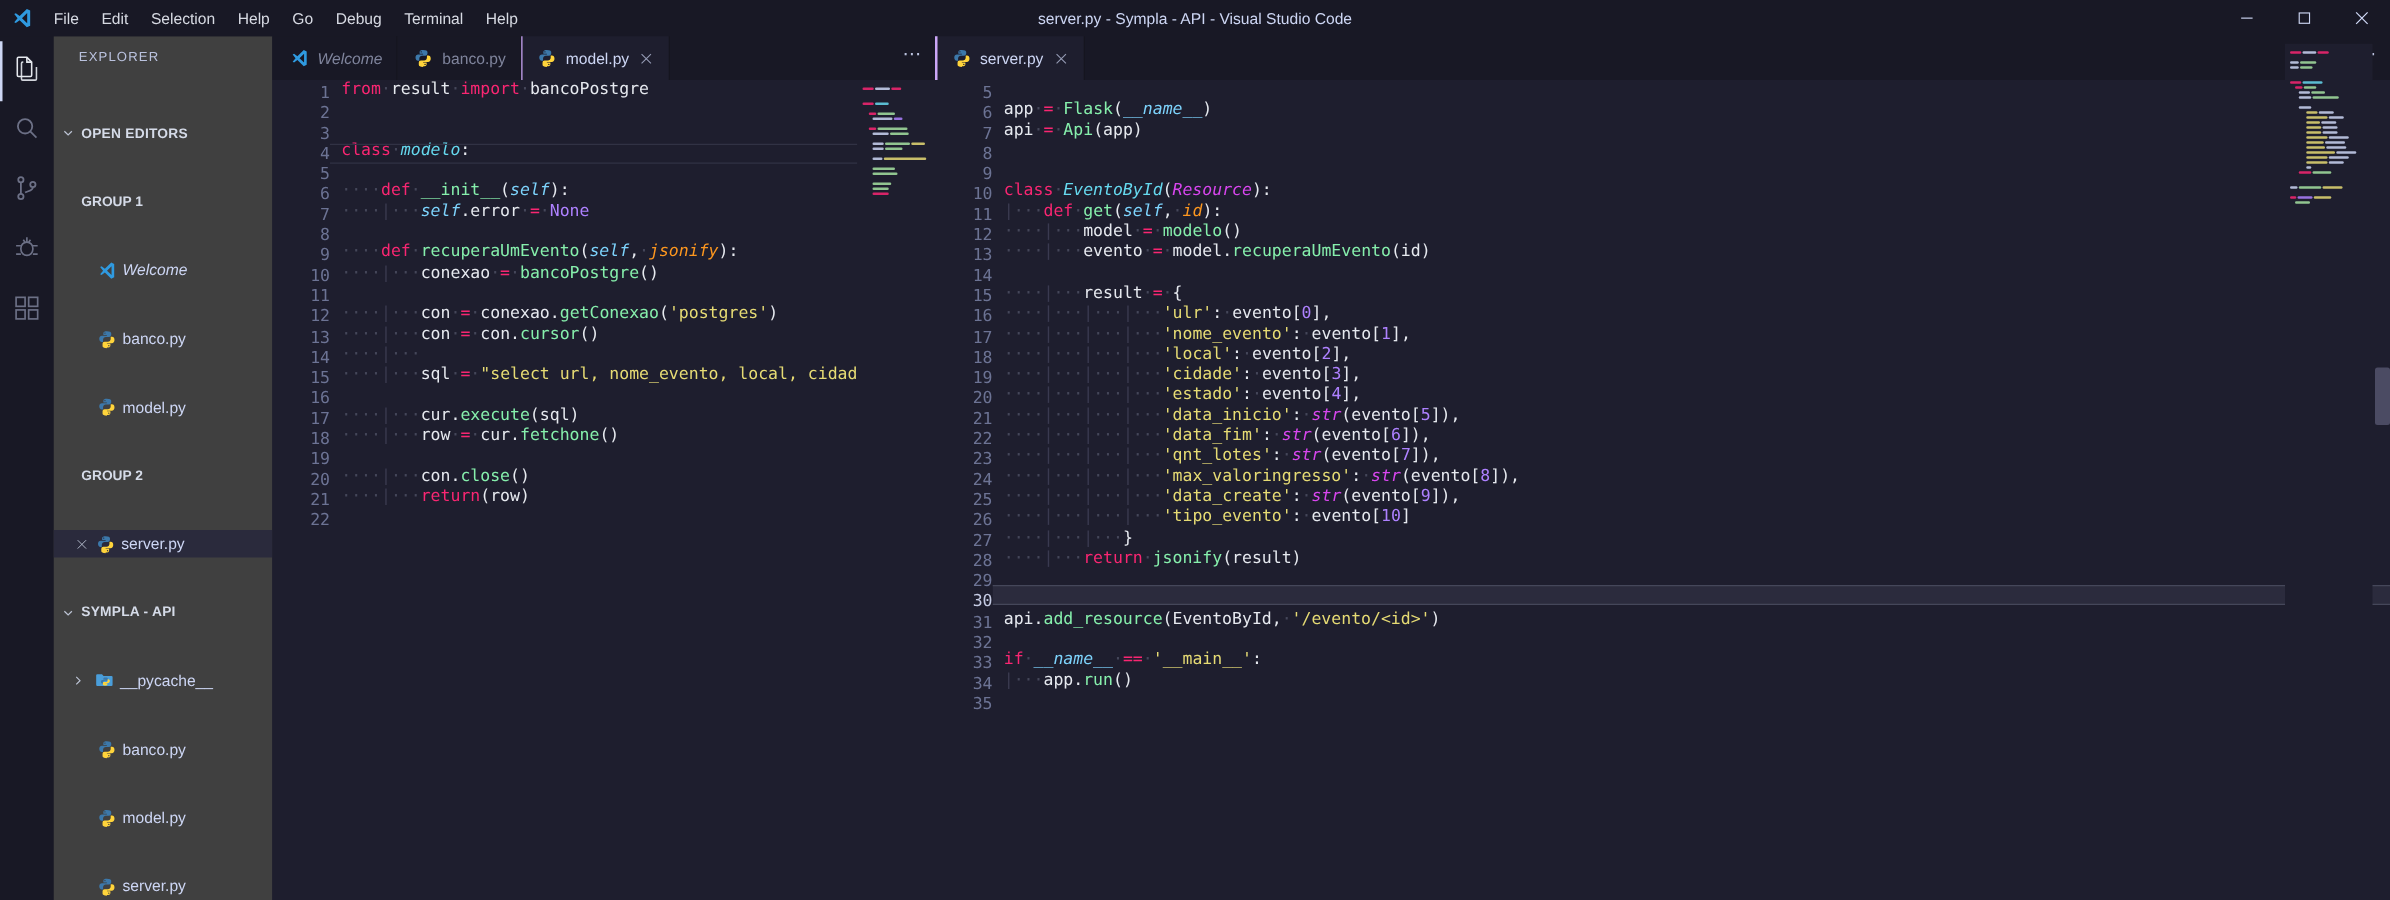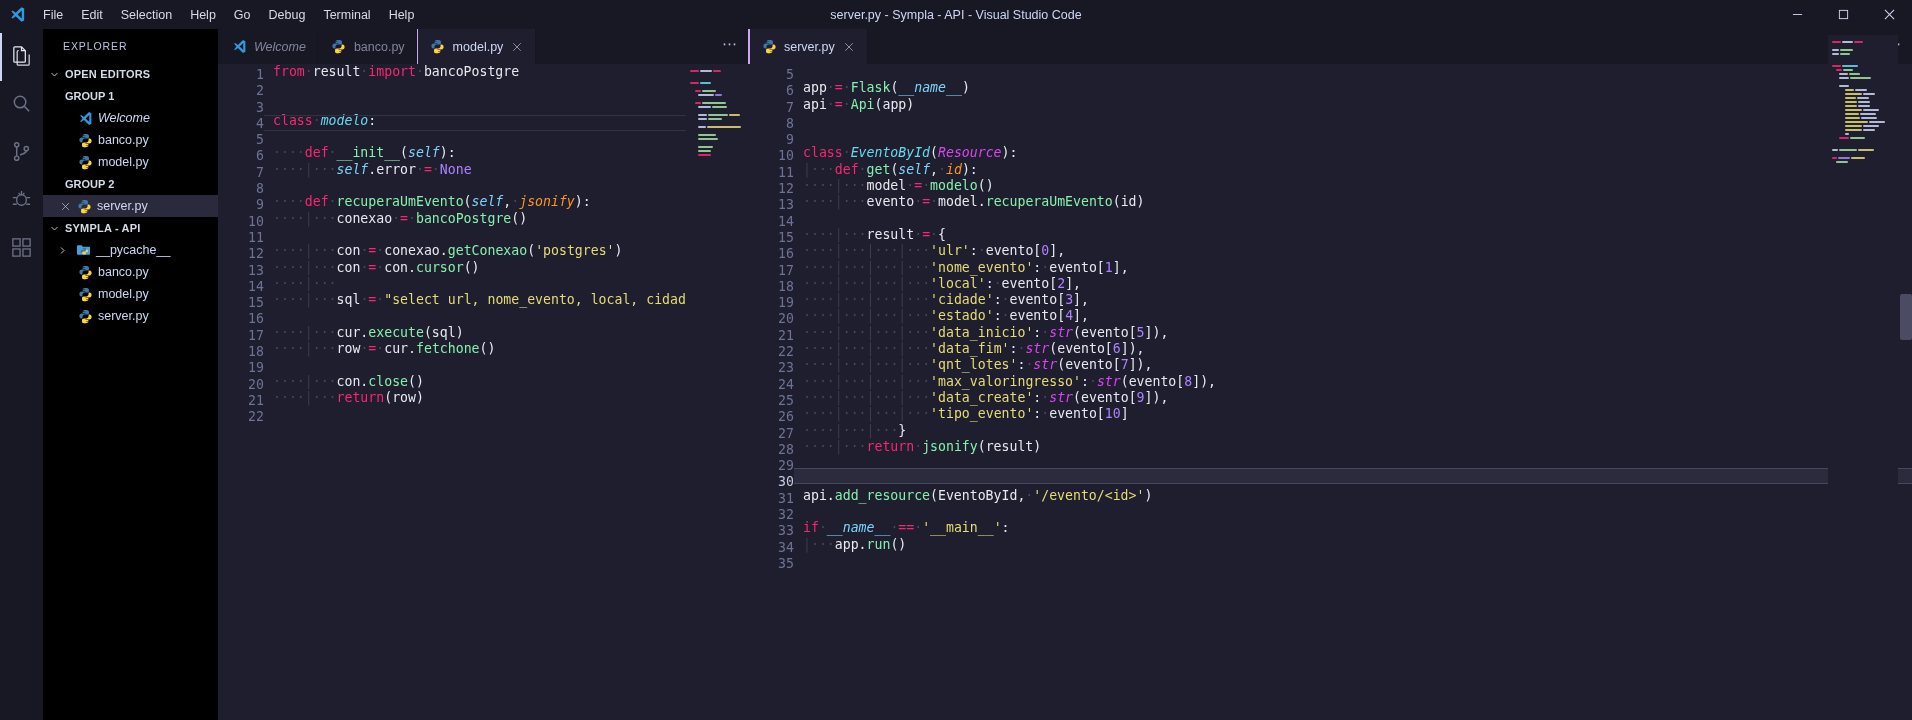--- a/index.html
+++ b/index.html
@@ -44,21 +44,21 @@
     width:43px; height:48px; display:flex; align-items:center; justify-content:center;
     color:#6c7086; position:relative;
   }
   .act-item.active { color:#e6e9ef; }
   .act-item.active:before {
     content:""; position:absolute; left:0; top:0; bottom:0; width:2px; background:#cdd6f4;
   }
   .act-item svg { width:23px; height:23px; }
 
   
-  .sidebar { width:175px; flex:0 0 175px; background:#000000; display:flex; flex-direction:column; }
+  .sidebar { width:175px; flex:0 0 175px; background:#404040; display:flex; flex-direction:column;justify-content:space-between; }
   .sidebar-title {
     height:34px; display:flex; align-items:center; padding-left:20px;
     font-size:10.5px; letter-spacing:.9px; color:#bac2de; font-weight:400;
   }
   .section-head {
     height:22px; display:flex; align-items:center; gap:3px; padding-left:4px;
     font-size:11px; font-weight:bold; color:#d5dbe8; letter-spacing:.2px;
   }
   .chev { width:15px; display:flex; align-items:center; justify-content:center; color:#bcc3d4; }
   .chev svg { width:9px; height:9px; }

